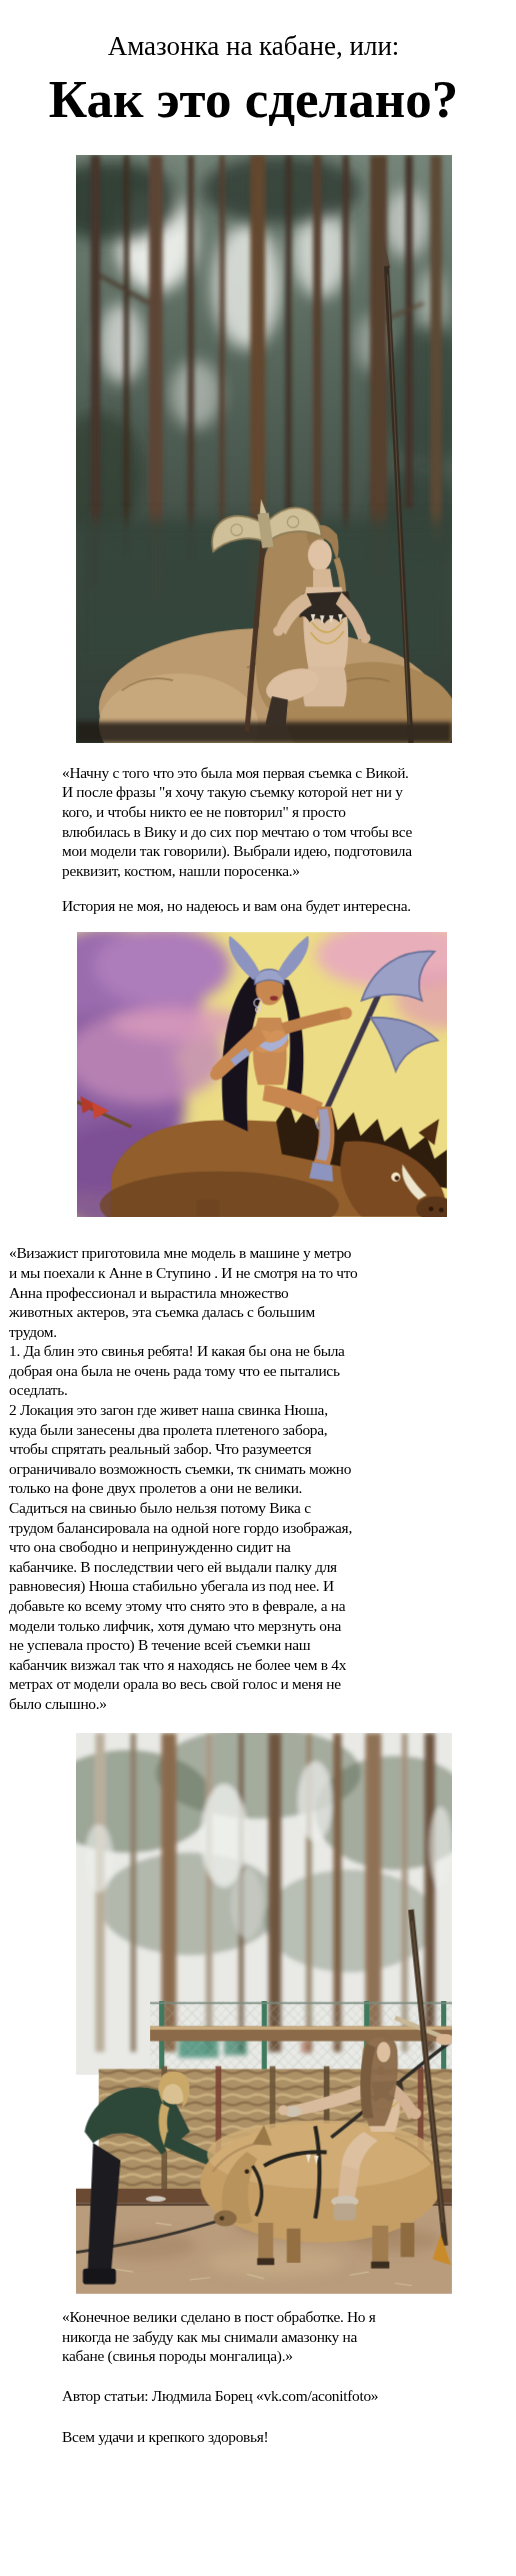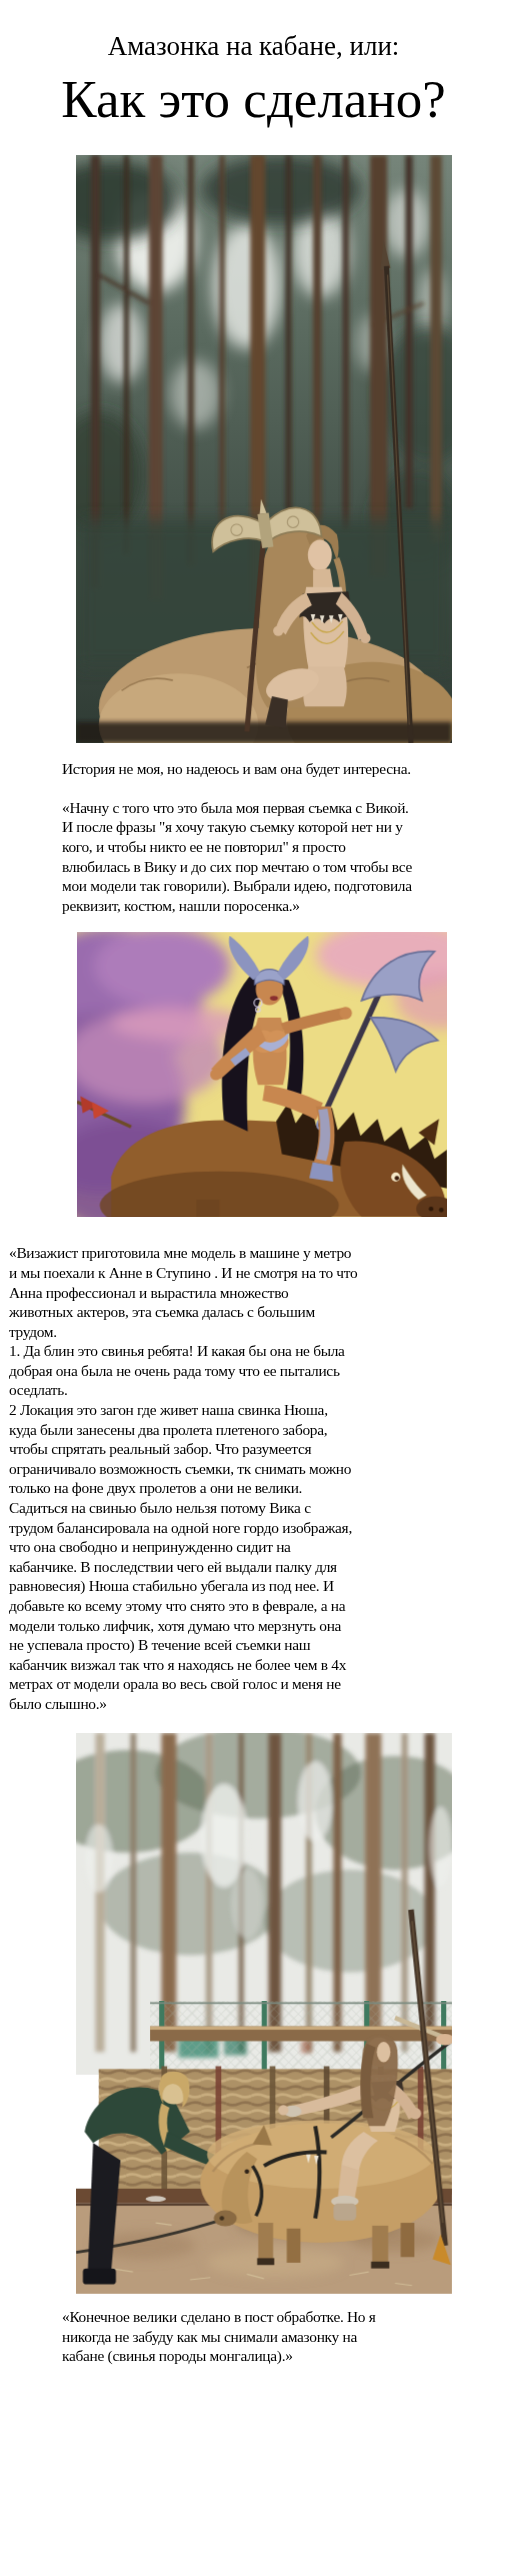--- a/index.html
+++ b/index.html
@@ -5,21 +5,21 @@
   html,body{margin:0;padding:0;background:#ffffff;}
   .page{
     width:507px;height:2576px;background:#ffffff;color:#000;
     font-family:"Liberation Serif","DejaVu Serif",serif;
     padding-top:30px;box-sizing:border-box;overflow:hidden;
   }
   .title-small{
     font-size:27px;line-height:1.25;font-weight:400;text-align:center;margin:0;
   }
   .title-large{
-    font-size:53px;line-height:1.15;font-weight:400;text-align:center;margin:5.7px 0 0 0;
+    font-size:53px;line-height:1.15;font-weight:700;text-align:center;margin:5.7px 0 0 0;
   }
   .para{
     font-size:15.4px;line-height:19.6px;letter-spacing:-0.3px;
     white-space:pre-line;margin:0 51px 0 62px;
   }
   .p-intro{margin-top:15.4px;}
   .p-quote1{margin-top:19.4px;}
   .p-main{margin-top:26px;margin-left:9px;}
   .p-post{margin-top:13.7px;}
   .p-author{margin-top:20px;}
@@ -136,27 +136,27 @@
           <path d="M6 -12 C 60 -48 100 -20 96 28 C 70 10 30 8 6 22 Z" fill="#cfc09a" stroke="#8d7c57" stroke-width="3"></path>
           <rect x="-10" y="-26" width="20" height="60" fill="#b2a37c"></rect>
           <polygon points="-6,-26 0,-52 6,-26" fill="#cfc09a"></polygon>
           <circle cx="-50" cy="-4" r="10" fill="none" stroke="#8d7c57" stroke-width="2" opacity="0.6"></circle>
           <circle cx="50" cy="-4" r="10" fill="none" stroke="#8d7c57" stroke-width="2" opacity="0.6"></circle>
         </g>
       </g>
     </svg>
   </div>
 
-  <p class="para p-intro">История не моя, но надеюсь и вам она будет интересна.</p>
   <p class="para p-quote1">«Начну с того что это была моя первая съемка с Викой.
 И после фразы "я хочу такую съемку которой нет ни у
 кого, и чтобы никто ее не повторил" я просто
 влюбилась в Вику и до сих пор мечтаю о том чтобы все
 мои модели так говорили). Выбрали идею, подготовила
 реквизит, костюм, нашли поросенка.»</p>
+  <p class="para p-intro">История не моя, но надеюсь и вам она будет интересна.</p>
 
   <div class="img-frame frame-illustration">
     <svg width="370" height="285" viewBox="0 0 650 500" role="img">
       <defs>
         <filter id="p2b12" x="-60%" y="-60%" width="220%" height="220%">
             <feGaussianBlur stdDeviation="12"></feGaussianBlur>
           </filter>
       </defs>
       <rect x="0" y="0" width="650" height="500" fill="#ecdc85"></rect>
       <g filter="url(#p2b12)">
@@ -406,15 +406,17 @@
         <line x1="588" y1="310" x2="648" y2="900" stroke="#453527" stroke-width="10"></line>
         <line x1="590" y1="330" x2="644" y2="860" stroke="#6b573f" stroke-width="3" opacity="0.7"></line>
         <polygon points="640,880 658,934 626,924" fill="#c98a2a"></polygon>
       </g>
     </svg>
   </div>
 
   <p class="para p-post">«Конечное велики сделано в пост обработке. Но я
 никогда не забуду как мы снимали амазонку на
 кабане (свинья породы монгалица).»</p>
+  <p class="para p-author">Автор статьи: Людмила Борец «vk.com/aconitfoto»</p>
+  <p class="para p-final">Всем удачи и крепкого здоровья!</p>
 
 </div>
 
 
 </body></html>

